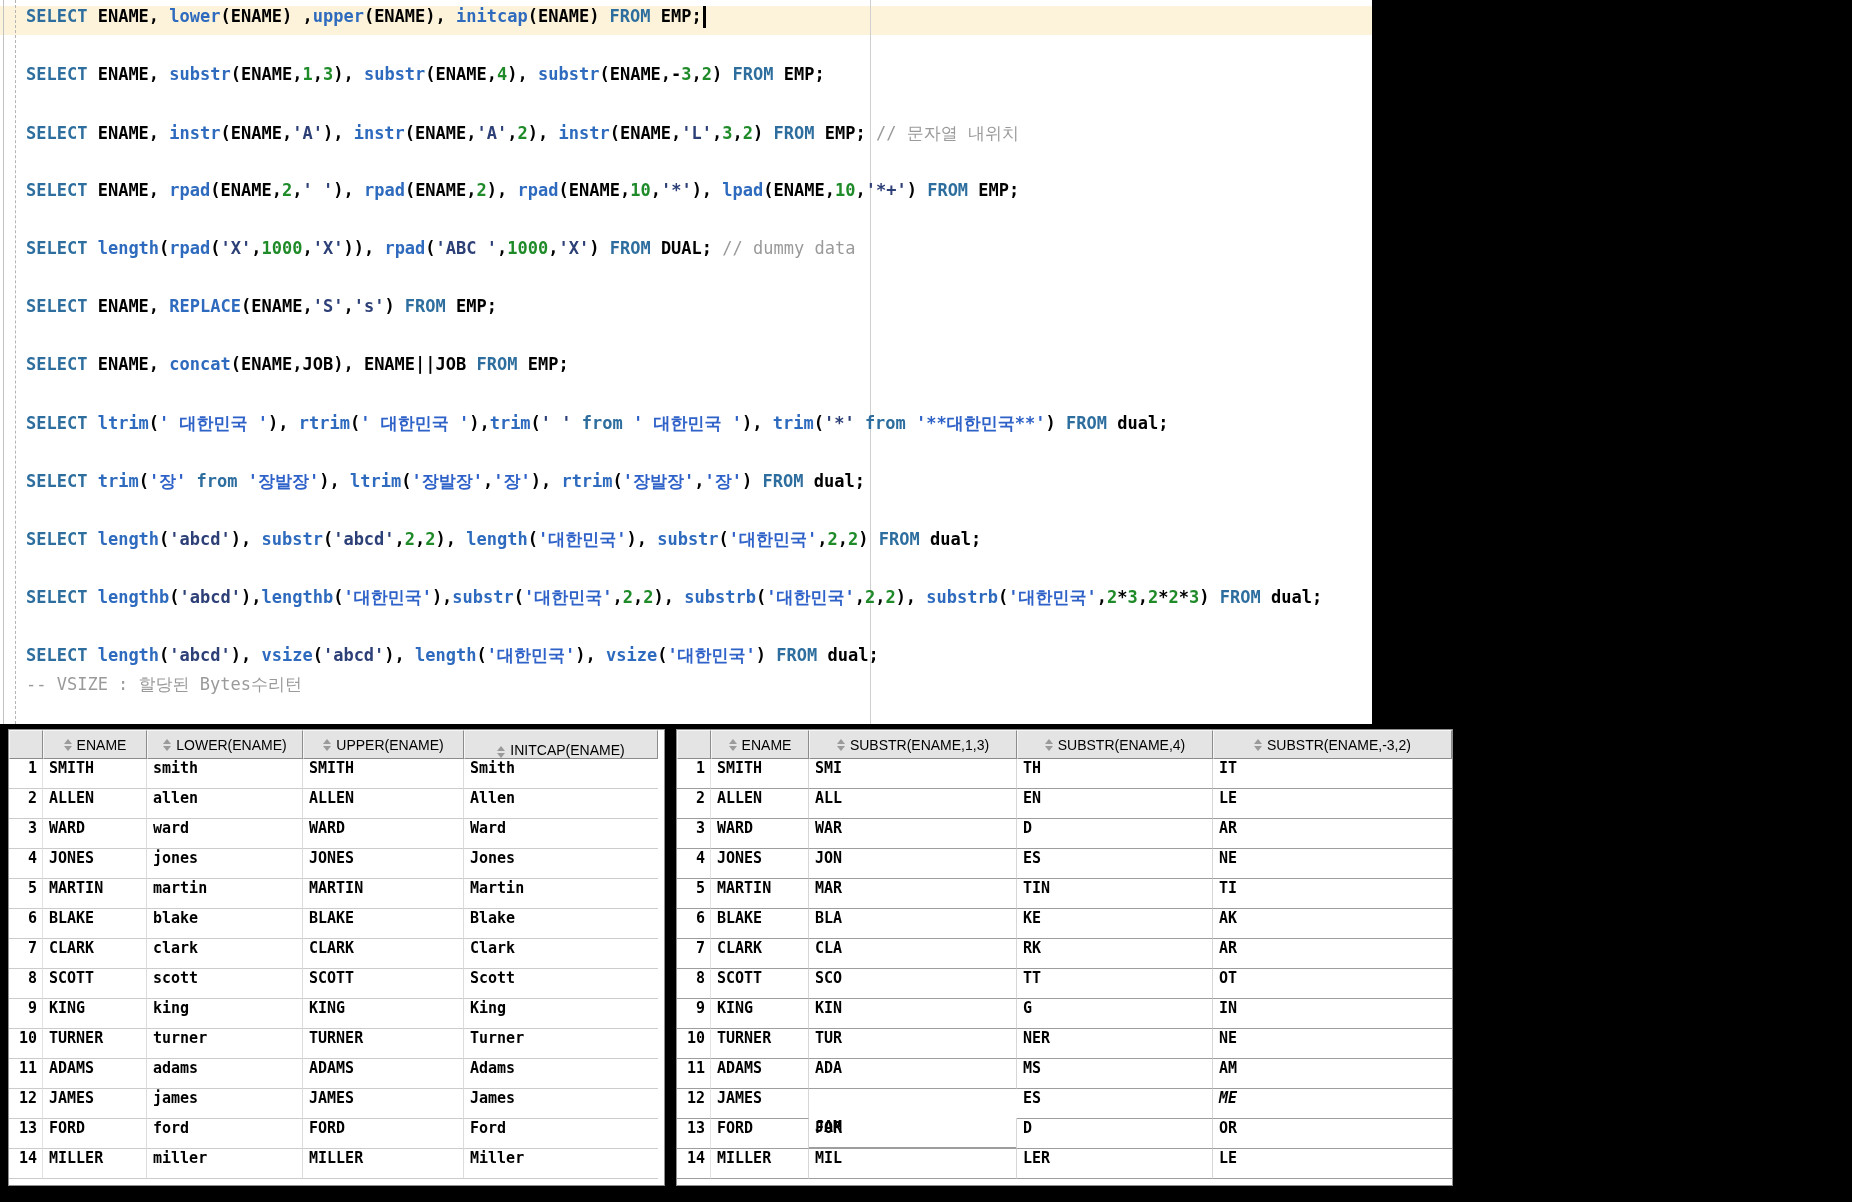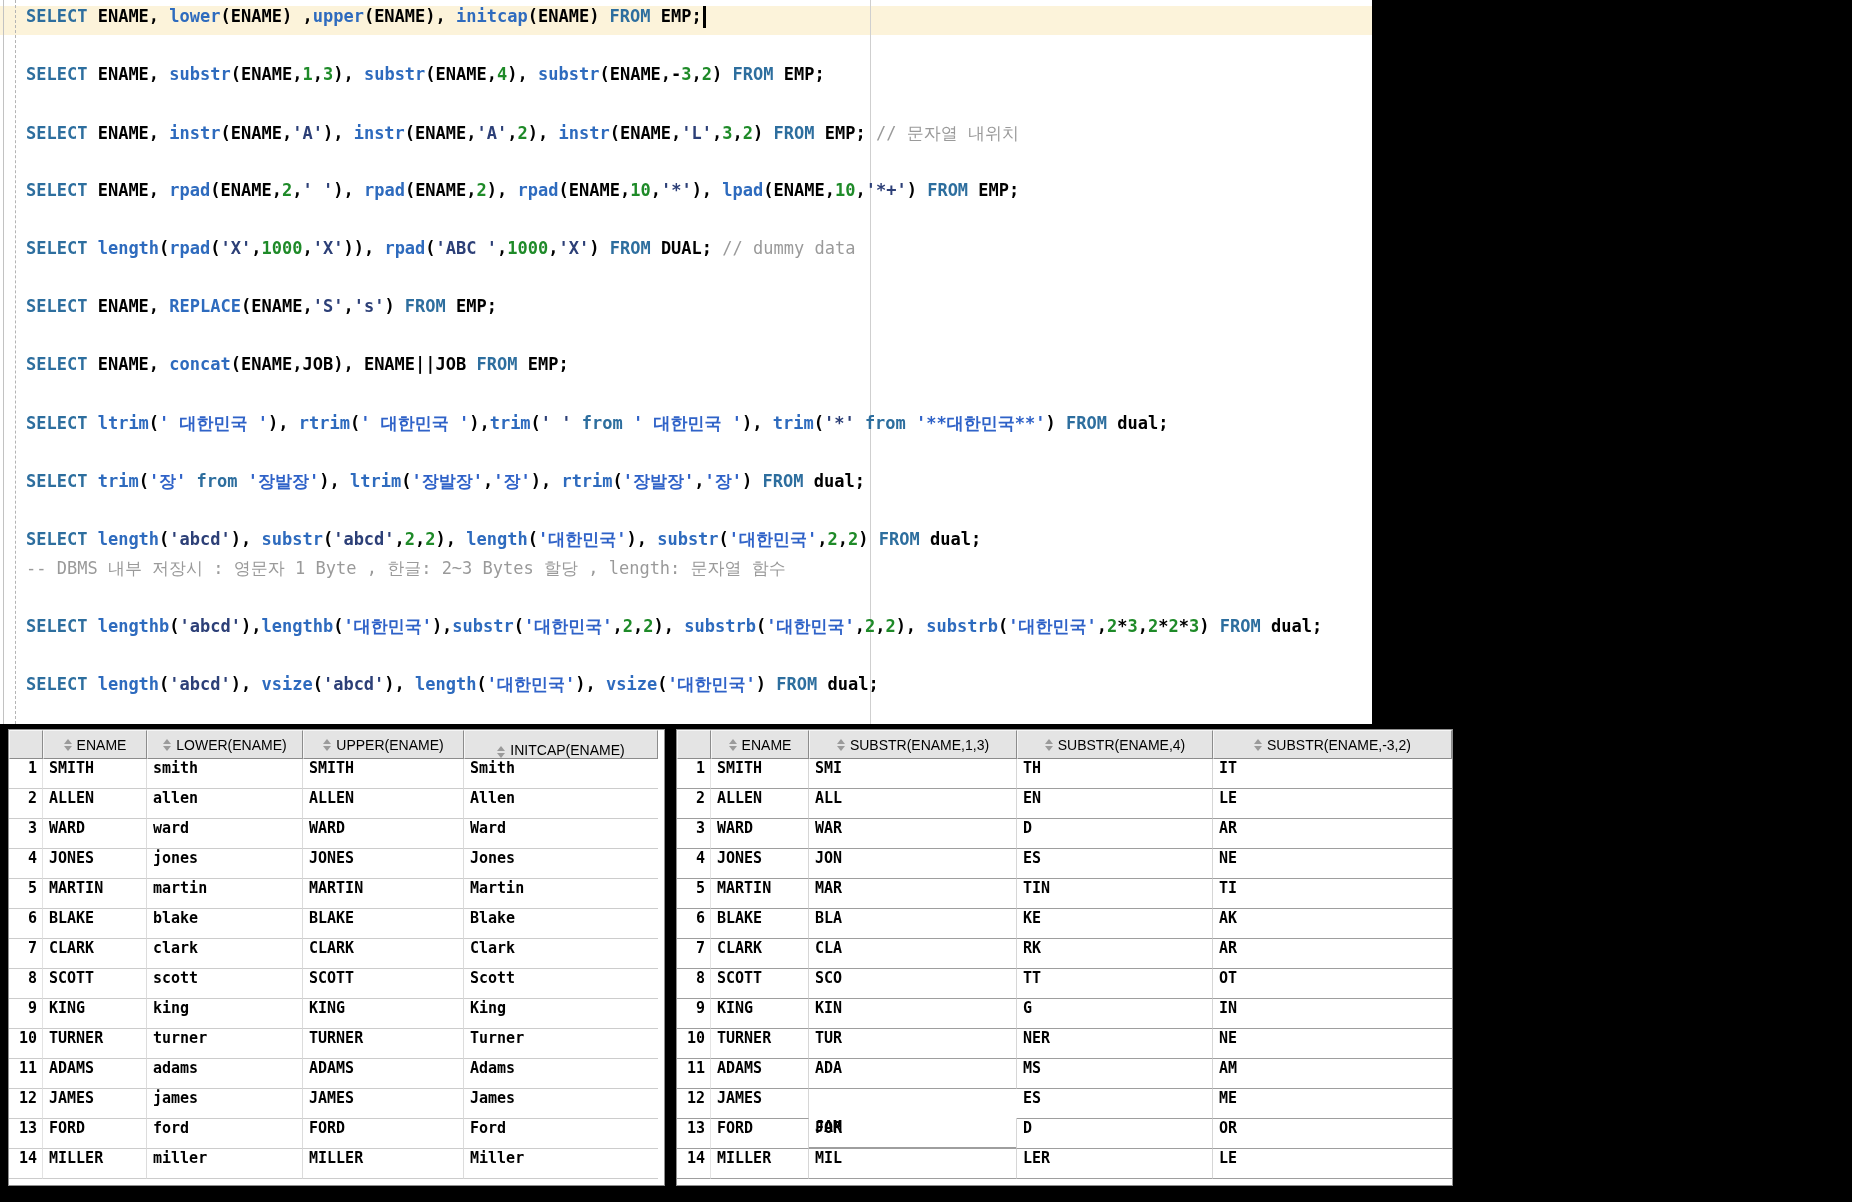--- a/index.html
+++ b/index.html
@@ -66,25 +66,25 @@
         <div class="line"></div>
         <div class="line"><span class="tok-k">SELECT</span><span class="tok-p"> </span><span class="tok-i">ENAME</span><span class="tok-p">, </span><span class="tok-f">REPLACE</span><span class="tok-p">(</span><span class="tok-i">ENAME</span><span class="tok-p">,</span><span class="tok-s">'S'</span><span class="tok-p">,</span><span class="tok-s">'s'</span><span class="tok-p">) </span><span class="tok-k">FROM</span><span class="tok-p"> </span><span class="tok-i">EMP</span><span class="tok-p">;</span></div>
         <div class="line"></div>
         <div class="line"><span class="tok-k">SELECT</span><span class="tok-p"> </span><span class="tok-i">ENAME</span><span class="tok-p">, </span><span class="tok-f">concat</span><span class="tok-p">(</span><span class="tok-i">ENAME</span><span class="tok-p">,</span><span class="tok-i">JOB</span><span class="tok-p">), </span><span class="tok-i">ENAME</span><span class="tok-p">||</span><span class="tok-i">JOB</span><span class="tok-p"> </span><span class="tok-k">FROM</span><span class="tok-p"> </span><span class="tok-i">EMP</span><span class="tok-p">;</span></div>
         <div class="line"></div>
         <div class="line"><span class="tok-k">SELECT</span><span class="tok-p"> </span><span class="tok-f">ltrim</span><span class="tok-p">(</span><span class="tok-K">' 대한민국 '</span><span class="tok-p">), </span><span class="tok-f">rtrim</span><span class="tok-p">(</span><span class="tok-K">' 대한민국 '</span><span class="tok-p">),</span><span class="tok-f">trim</span><span class="tok-p">(</span><span class="tok-s">' '</span><span class="tok-p"> </span><span class="tok-k">from</span><span class="tok-p"> </span><span class="tok-K">' 대한민국 '</span><span class="tok-p">), </span><span class="tok-f">trim</span><span class="tok-p">(</span><span class="tok-s">'*'</span><span class="tok-p"> </span><span class="tok-k">from</span><span class="tok-p"> </span><span class="tok-K">'**대한민국**'</span><span class="tok-p">) </span><span class="tok-k">FROM</span><span class="tok-p"> </span><span class="tok-i">dual</span><span class="tok-p">;</span></div>
         <div class="line"></div>
         <div class="line"><span class="tok-k">SELECT</span><span class="tok-p"> </span><span class="tok-f">trim</span><span class="tok-p">(</span><span class="tok-K">'장'</span><span class="tok-p"> </span><span class="tok-k">from</span><span class="tok-p"> </span><span class="tok-K">'장발장'</span><span class="tok-p">), </span><span class="tok-f">ltrim</span><span class="tok-p">(</span><span class="tok-K">'장발장'</span><span class="tok-p">,</span><span class="tok-K">'장'</span><span class="tok-p">), </span><span class="tok-f">rtrim</span><span class="tok-p">(</span><span class="tok-K">'장발장'</span><span class="tok-p">,</span><span class="tok-K">'장'</span><span class="tok-p">) </span><span class="tok-k">FROM</span><span class="tok-p"> </span><span class="tok-i">dual</span><span class="tok-p">;</span></div>
         <div class="line"></div>
         <div class="line"><span class="tok-k">SELECT</span><span class="tok-p"> </span><span class="tok-f">length</span><span class="tok-p">(</span><span class="tok-s">'abcd'</span><span class="tok-p">), </span><span class="tok-f">substr</span><span class="tok-p">(</span><span class="tok-s">'abcd'</span><span class="tok-p">,</span><span class="tok-n">2</span><span class="tok-p">,</span><span class="tok-n">2</span><span class="tok-p">), </span><span class="tok-f">length</span><span class="tok-p">(</span><span class="tok-K">'대한민국'</span><span class="tok-p">), </span><span class="tok-f">substr</span><span class="tok-p">(</span><span class="tok-K">'대한민국'</span><span class="tok-p">,</span><span class="tok-n">2</span><span class="tok-p">,</span><span class="tok-n">2</span><span class="tok-p">) </span><span class="tok-k">FROM</span><span class="tok-p"> </span><span class="tok-i">dual</span><span class="tok-p">;</span></div>
-        <div class="line"><span class="tok-c">-- DBMS 내부 저장시 : 영문자 1 Byte , 한글: 2~3 Bytes 할당 , length: 문자열 함수</span></div>
         <div class="line"></div>
         <div class="line"><span class="tok-k">SELECT</span><span class="tok-p"> </span><span class="tok-f">lengthb</span><span class="tok-p">(</span><span class="tok-s">'abcd'</span><span class="tok-p">),</span><span class="tok-f">lengthb</span><span class="tok-p">(</span><span class="tok-K">'대한민국'</span><span class="tok-p">),</span><span class="tok-f">substr</span><span class="tok-p">(</span><span class="tok-K">'대한민국'</span><span class="tok-p">,</span><span class="tok-n">2</span><span class="tok-p">,</span><span class="tok-n">2</span><span class="tok-p">), </span><span class="tok-f">substrb</span><span class="tok-p">(</span><span class="tok-K">'대한민국'</span><span class="tok-p">,</span><span class="tok-n">2</span><span class="tok-p">,</span><span class="tok-n">2</span><span class="tok-p">), </span><span class="tok-f">substrb</span><span class="tok-p">(</span><span class="tok-K">'대한민국'</span><span class="tok-p">,</span><span class="tok-n">2</span><span class="tok-p">*</span><span class="tok-n">3</span><span class="tok-p">,</span><span class="tok-n">2</span><span class="tok-p">*</span><span class="tok-n">2</span><span class="tok-p">*</span><span class="tok-n">3</span><span class="tok-p">) </span><span class="tok-k">FROM</span><span class="tok-p"> </span><span class="tok-i">dual</span><span class="tok-p">;</span></div>
         <div class="line"></div>
         <div class="line"><span class="tok-k">SELECT</span><span class="tok-p"> </span><span class="tok-f">length</span><span class="tok-p">(</span><span class="tok-s">'abcd'</span><span class="tok-p">), </span><span class="tok-f">vsize</span><span class="tok-p">(</span><span class="tok-s">'abcd'</span><span class="tok-p">), </span><span class="tok-f">length</span><span class="tok-p">(</span><span class="tok-K">'대한민국'</span><span class="tok-p">), </span><span class="tok-f">vsize</span><span class="tok-p">(</span><span class="tok-K">'대한민국'</span><span class="tok-p">) </span><span class="tok-k">FROM</span><span class="tok-p"> </span><span class="tok-i">dual</span><span class="tok-p">;</span></div>
+        <div class="line"><span class="tok-c">-- VSIZE : 할당된 Bytes수리턴</span></div>
       </div>
     <div class="edge-line"></div>
     <div class="fold-gutter"></div>
   </div>
 
   <div class="grid grid0">
       <div class="ghead">
         <div class="gh" style="width: 34px;"></div>
         <div class="gh" style="width: 104px;">
           <span class="sorticon">
@@ -321,21 +321,21 @@
         <div class="gc" style="width: 98px;">ADAMS</div>
         <div class="gc" style="width: 208px;">ADA</div>
         <div class="gc" style="width: 196px;">MS</div>
         <div class="gc" style="width: 239px;">AM</div>
       </div>
       <div class="grow">
         <div class="gc num" style="width: 34px;">12</div>
         <div class="gc" style="width: 98px;">JAMES</div>
         <div class="gc" style="width: 208px; margin-top: 29px;">JAM</div>
         <div class="gc" style="width: 196px;">ES</div>
-        <div class="gc" style="width: 239px;">ME</div>
+        <div class="gc" style="width: 239px; font-style: italic;">ME</div>
       </div>
       <div class="grow">
         <div class="gc num" style="width: 34px;">13</div>
         <div class="gc" style="width: 98px;">FORD</div>
         <div class="gc" style="width: 208px;">FOR</div>
         <div class="gc" style="width: 196px;">D</div>
         <div class="gc" style="width: 239px;">OR</div>
       </div>
       <div class="grow">
         <div class="gc num" style="width: 34px;">14</div>

